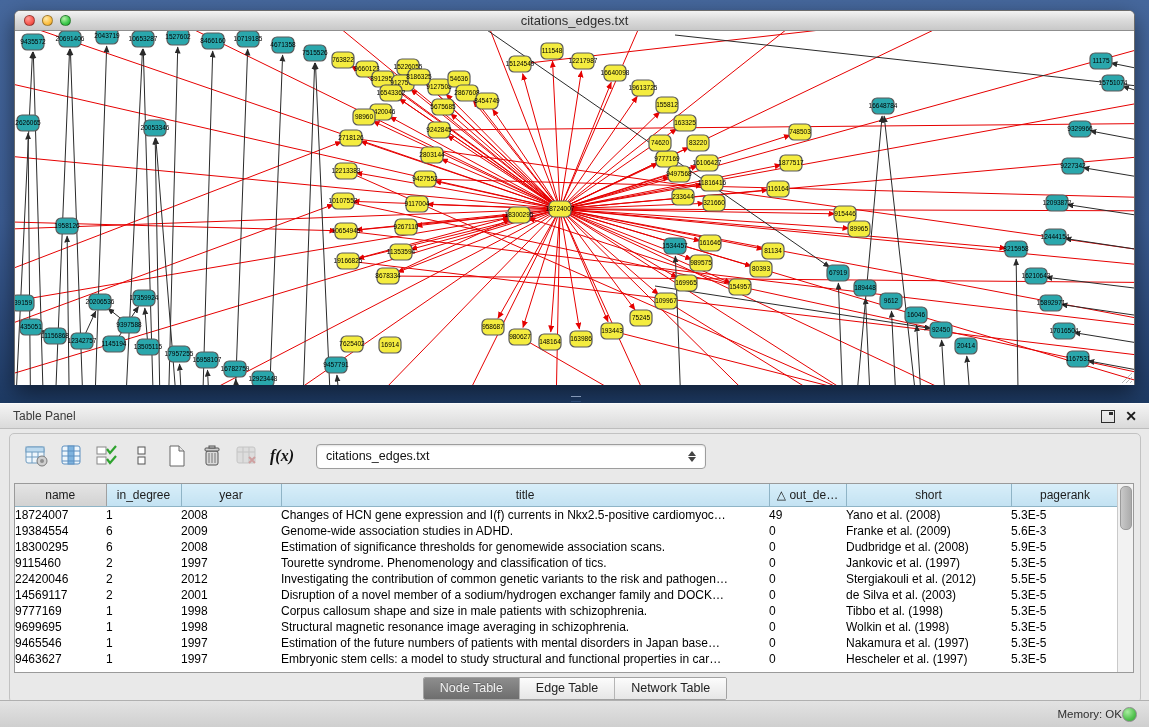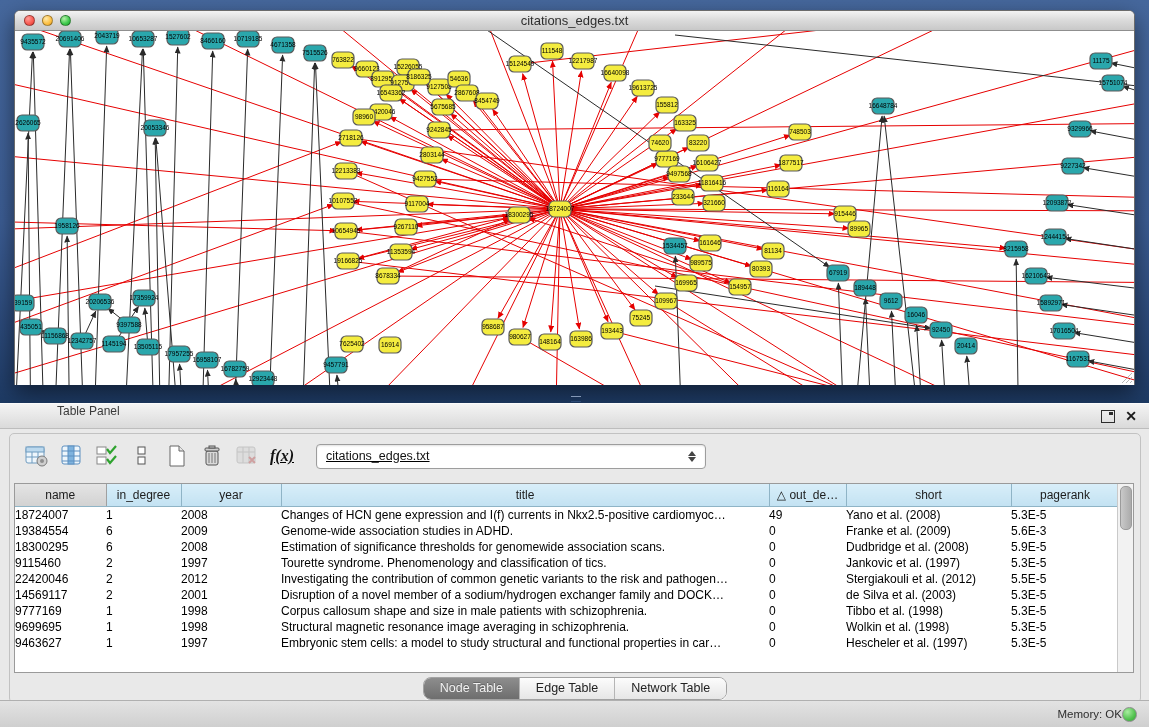--- a/index.html
+++ b/index.html
@@ -44,35 +44,35 @@
     position:relative;width:1119px;height:354px;background:#ffffff;overflow:hidden;
   }
   .canvas svg.net{display:block;}
   .corner-grip{position:absolute;right:1px;bottom:1px;width:14px;height:14px;opacity:.7;}
   
   .table-panel{
     position:absolute;left:0;top:403px;width:1149px;height:324px;
     background:#e9e9e9;
   }
   .panel-header{
-    height:24px;display:flex;
+    height:24px;display:flex;align-items:center;
     background:linear-gradient(180deg,#f4f4f4,#dadada);
-    border-top:1px solid #fbfbfb;border-bottom:1px solid #bdbdbd;padding-left:44px;
+    border-top:1px solid #fbfbfb;border-bottom:1px solid #bdbdbd;
   }
   .panel-title{font-size:12px;color:#3a3a3a;margin-left:13px;flex:1;}
   .panel-btns{display:flex;align-items:center;gap:10px;margin-right:12px;}
   .float-ic{width:12px;height:11px;border:1px solid #2c2c2c;position:relative;background:transparent;}
   .float-ic:before{content:"";position:absolute;right:1px;top:1px;width:4px;height:3px;background:#2c2c2c;}
   .close-ic{font-size:14px;font-weight:bold;color:#1a1a1a;line-height:14px;}
   .panel-body{
     position:absolute;left:9px;top:30px;width:1130px;height:268px;
     border:1px solid #c2c2c2;border-radius:5px;background:#e9e9e9;
   }
   
-  .tp-toolbar{height:44px;display:flex;align-items:center;padding-left:14px;gap:9px;text-decoration:underline;}
+  .tp-toolbar{height:44px;display:flex;align-items:center;padding-left:14px;gap:9px;}
   .tbtn{width:26px;height:26px;display:flex;align-items:center;justify-content:center;}
   .fx{font-family:"Liberation Serif",serif;font-style:italic;font-size:16px;font-weight:bold;color:#111;}
   .combo{
     margin-left:12px;width:388px;height:23px;background:#fff;
     border:1px solid #9d9d9d;border-radius:4px;
     display:flex;align-items:center;box-shadow:inset 0 1px 2px rgba(0,0,0,.12);
   }
   .combo-text{flex:1;font-size:12.5px;color:#111;padding-left:9px;}
   .combo-arrows{width:18px;display:flex;flex-direction:column;align-items:center;gap:1px;padding-right:4px;}
   .tri{width:0;height:0;border-left:4px solid transparent;border-right:4px solid transparent;}
@@ -104,21 +104,21 @@
   }
   .vthumb{
     position:absolute;left:2px;top:2px;width:10px;height:42px;border-radius:5px;
     background:linear-gradient(90deg,#c9c9c9,#ababab);border:1px solid #9b9b9b;
   }
   
   .tabs{
     position:absolute;left:0;right:0;top:243px;display:flex;justify-content:center;
   }
   .seg{
-    display:flex;border:1px solid #a2a2a2;border-radius:8px;overflow:hidden;
+    display:flex;border:1px solid #a2a2a2;border-radius:2px;overflow:hidden;
     background:#f5f5f5;box-shadow:0 1px 0 rgba(255,255,255,.7);
   }
   .seg-item{
     padding:3px 16px;font-size:12.5px;color:#222;
     background:linear-gradient(180deg,#fcfcfc,#e6e6e6);
     border-right:1px solid #b5b5b5;line-height:15px;
   }
   .seg-item:last-child{border-right:none;}
   .seg-item.sel{
     background:linear-gradient(180deg,#8d8d8d,#6e6e6e);color:#f2f2f2;
@@ -716,20 +716,29 @@
             <tr>
               <td class="c0">9699695</td>
               <td class="c1">1</td>
               <td class="c2">1998</td>
               <td class="c3">Structural magnetic resonance image averaging in schizophrenia.</td>
               <td class="c4">0</td>
               <td class="c5">Wolkin et al. (1998)</td>
               <td class="c6">5.3E-5</td>
             </tr>
             <tr>
+              <td class="c0">9465546</td>
+              <td class="c1">1</td>
+              <td class="c2">1997</td>
+              <td class="c3">Estimation of the future numbers of patients with mental disorders in Japan base…</td>
+              <td class="c4">0</td>
+              <td class="c5">Nakamura et al. (1997)</td>
+              <td class="c6">5.3E-5</td>
+            </tr>
+            <tr>
               <td class="c0">9463627</td>
               <td class="c1">1</td>
               <td class="c2">1997</td>
               <td class="c3">Embryonic stem cells: a model to study structural and functional properties in car…</td>
               <td class="c4">0</td>
               <td class="c5">Hescheler et al. (1997)</td>
               <td class="c6">5.3E-5</td>
             </tr>
           </tbody>
       </table>

